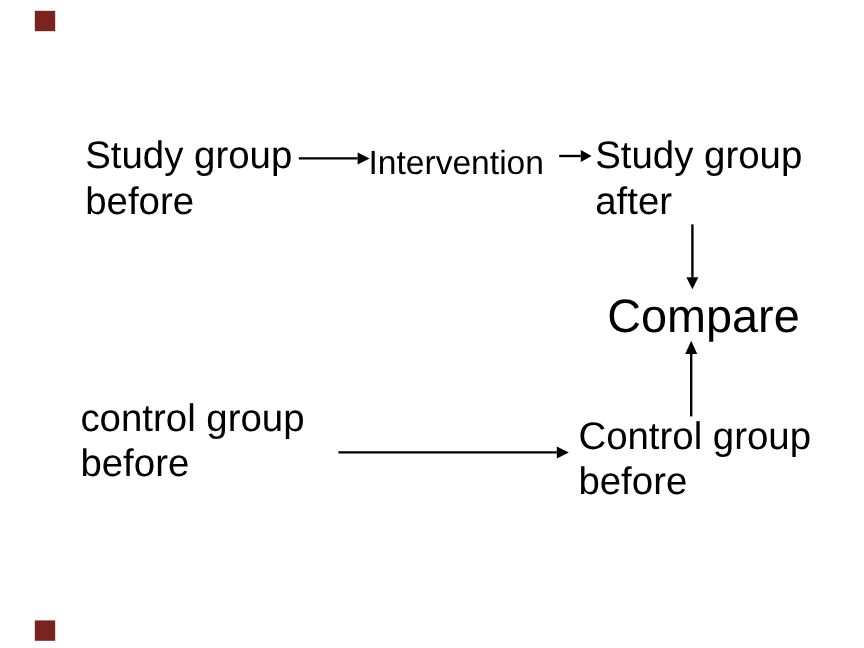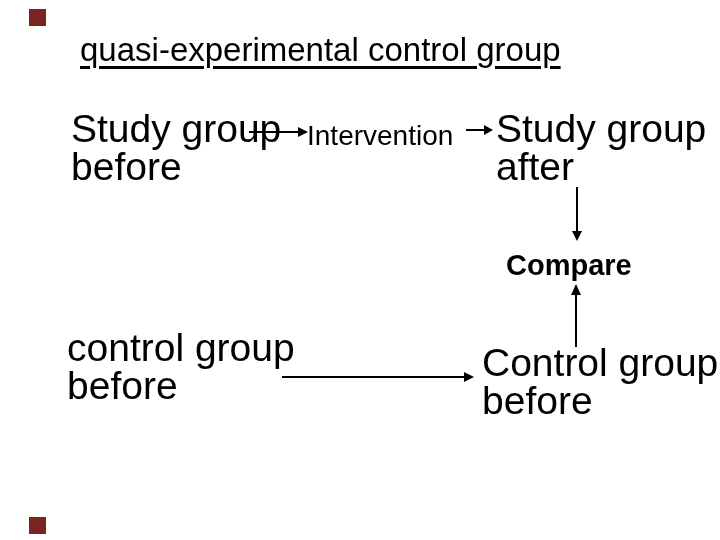--- a/index.html
+++ b/index.html
@@ -33,29 +33,29 @@
     font-size: 33px;
     font-weight: 400;
     line-height: 40px;
     white-space: nowrap;
     text-decoration: underline;
     text-decoration-thickness: 3px;
     text-underline-offset: 5px;
   }
   .node {
     position: absolute;
-    font-size: 39px;
+    font-size: 32px;
     line-height: 38px;
     white-space: nowrap;
   }
   .node span { display: block; }
   .node.study-before { left: 71px; top: 110px; }
   .node.study-after  { left: 496px; top: 110px; }
   .node.intervention { left: 307px; top: 119px; font-size: 28px; line-height: 33px; text-align: center; }
-  .node.compare      { left: 506px; top: 248px; font-size: 29px; line-height: 34px; font-weight: bold; }
+  .node.compare      { left: 506px; top: 248px; font-size: 39px; line-height: 34px; }
   .node.control-before-left  { left: 67px;  top: 329px; }
   .node.control-before-right { left: 482px; top: 344px; }
   .arrow-layer {
     position: absolute;
     left: 0;
     top: 0;
     width: 720px;
     height: 540px;
     pointer-events: none;
   }
@@ -63,21 +63,20 @@
   .arrow-layer polygon { fill: #000000; }
 </style>
 </head>
 <body>
 
 <div class="slide">
 
   <div class="corner-square top" style="background-color: rgb(122, 36, 31);"></div>
   <div class="corner-square bottom" style="background-color: rgb(122, 36, 31);"></div>
 
-  <h1 class="title">quasi-experimental control group</h1>
 
   <div class="node study-before">
     <span>Study group</span>
     <span>before</span>
   </div>
 
   <div class="node intervention">
     <span>Intervention</span>
   </div>
 

